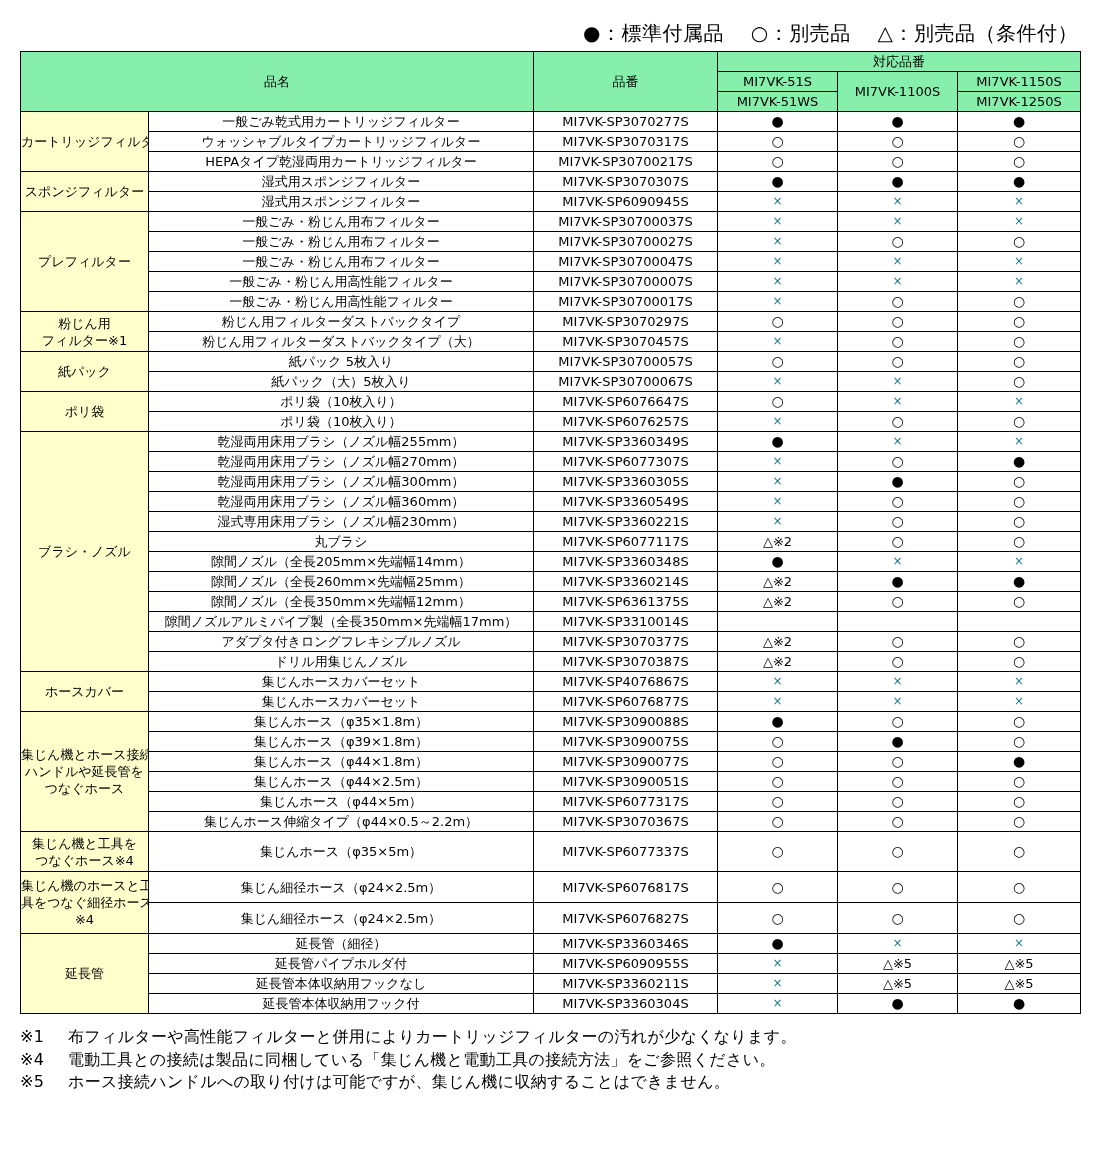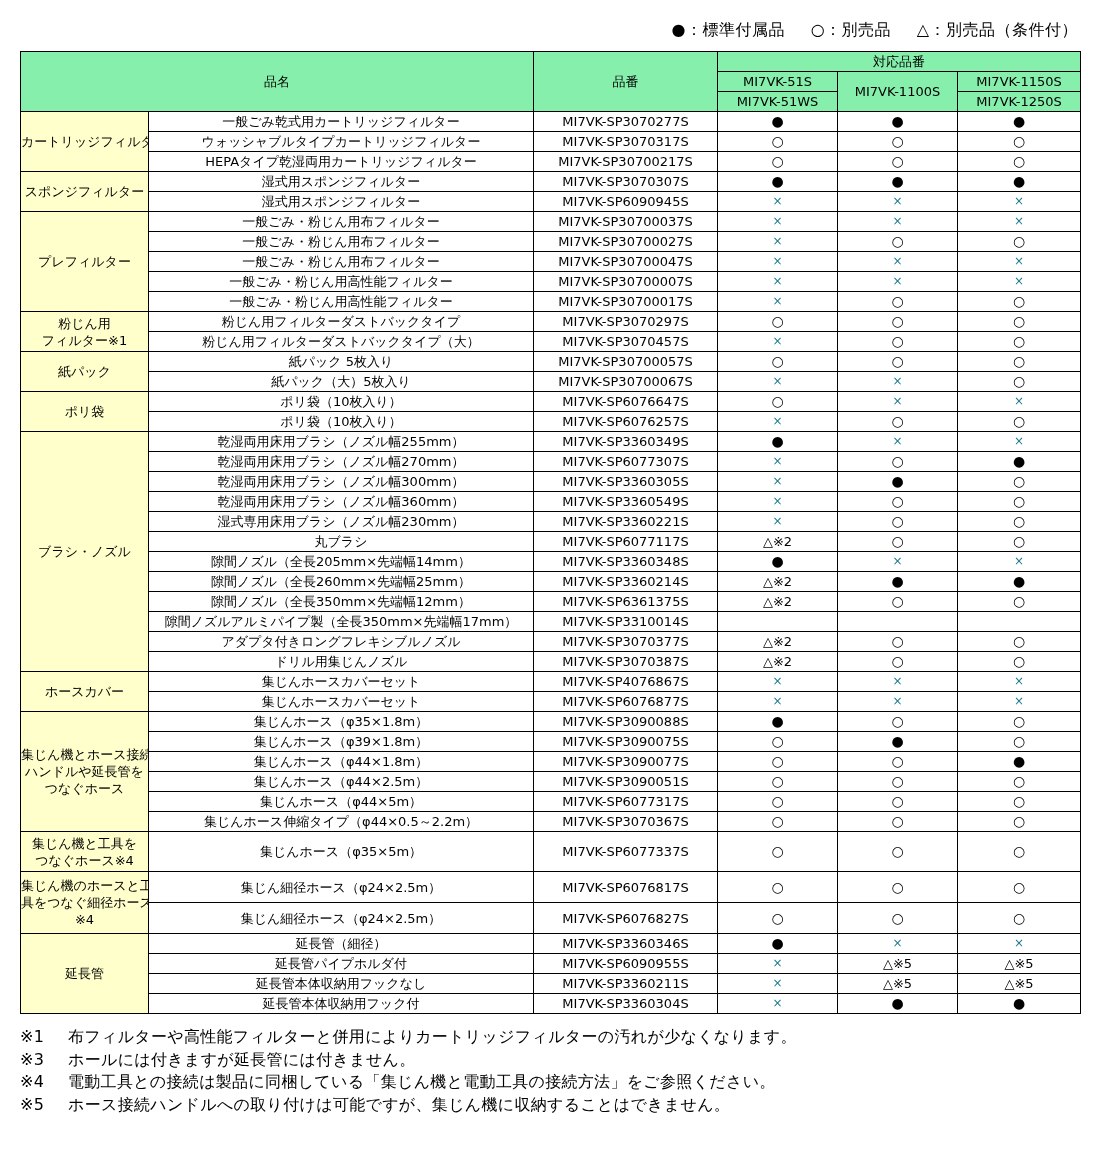--- a/index.html
+++ b/index.html
@@ -2,21 +2,21 @@
 <html><head>
   <meta charset="utf-8">
   <style>
     html, body { margin: 0; padding: 0; background: #ffffff; }
     body {
       width: 1100px; height: 1170px; position: relative; overflow: hidden;
       font-family: "DejaVu Sans", sans-serif; color: #000;
     }
     .legend {
       position: absolute; top: 20px; right: 22px;
-      font-size: 16px; letter-spacing: 0.5px; white-space: nowrap;
+      font-size: 20px; letter-spacing: 0.5px; white-space: nowrap;
     }
     .legend .item { margin-left: 20px; }
     .legend .item:first-child { margin-left: 0; }
 
     table.compat {
       position: absolute; left: 20px; top: 51px;
       border-collapse: collapse; table-layout: fixed;
       width: 1060px;
       font-size: 13px;
     }
@@ -398,16 +398,15 @@
         <td class="part">MI7VK-SP3360304S</td>
         <td class="mark-na">×</td>
         <td class="mark-std">●</td>
         <td class="mark-std">●</td>
       </tr>
     </tbody>
 </table>
 
 <div class="notes">
   <div class="note"><span class="key">※1</span><span>布フィルターや高性能フィルターと併用によりカートリッジフィルターの汚れが少なくなります。</span></div>
-  <div class="note"><span class="key">※3</span><span>ホールには付きますが延長管には付きません。</span></div>
   <div class="note"><span class="key">※4</span><span>電動工具との接続は製品に同梱している「集じん機と電動工具の接続方法」をご参照ください。</span></div>
   <div class="note"><span class="key">※5</span><span>ホース接続ハンドルへの取り付けは可能ですが、集じん機に収納することはできません。</span></div>
 </div>
 
 </body></html>

